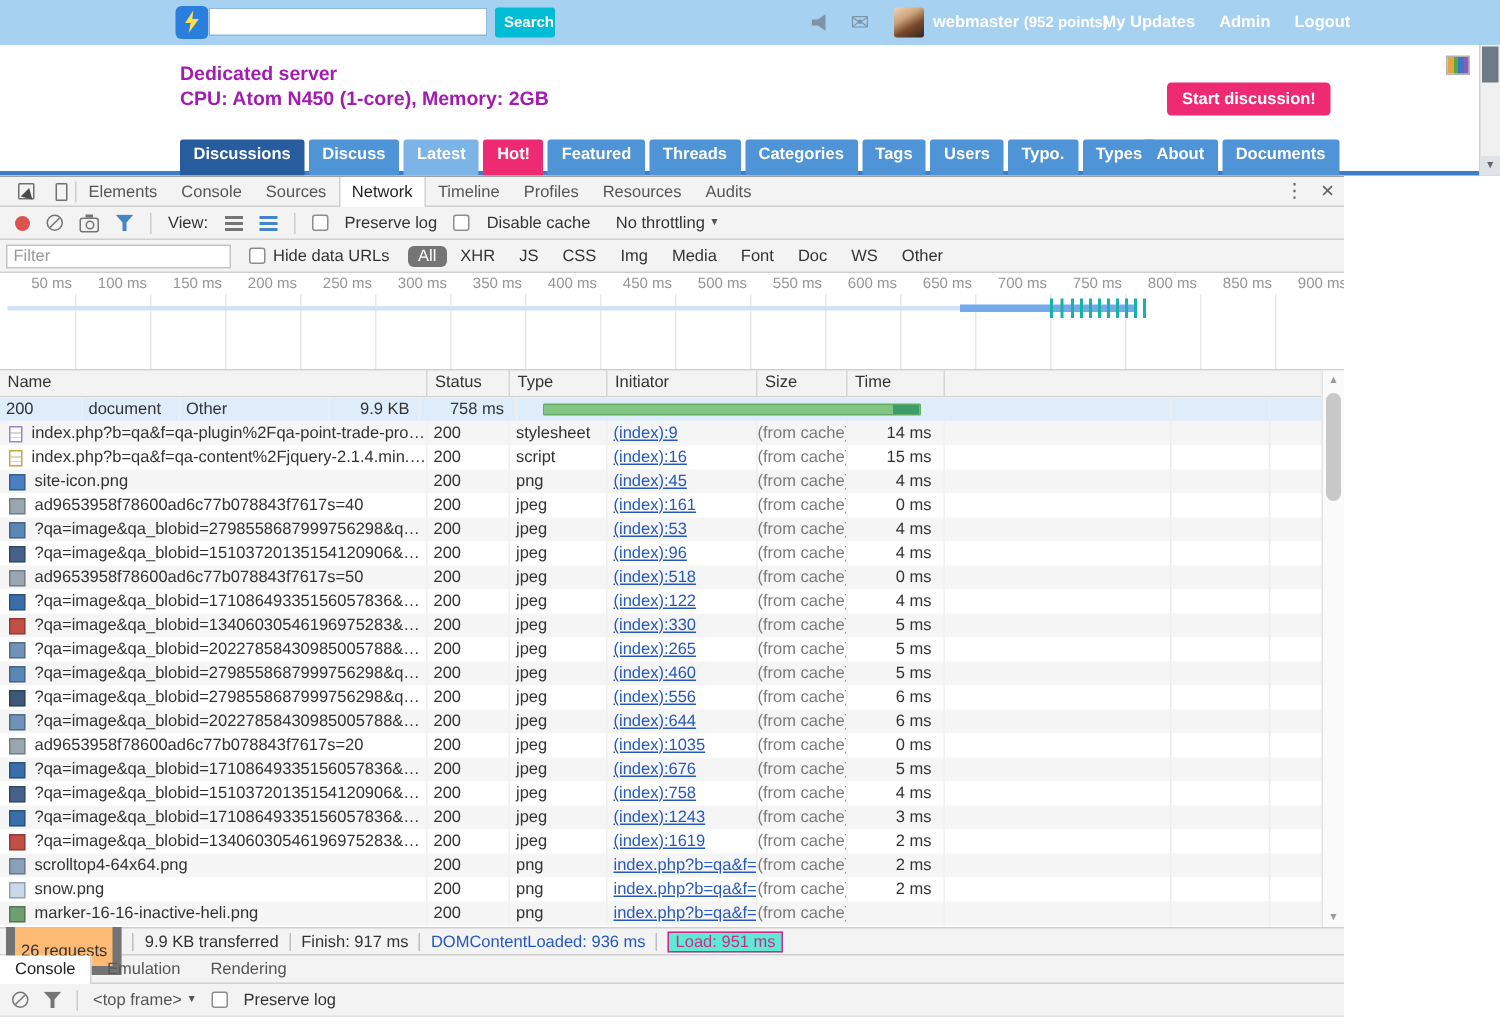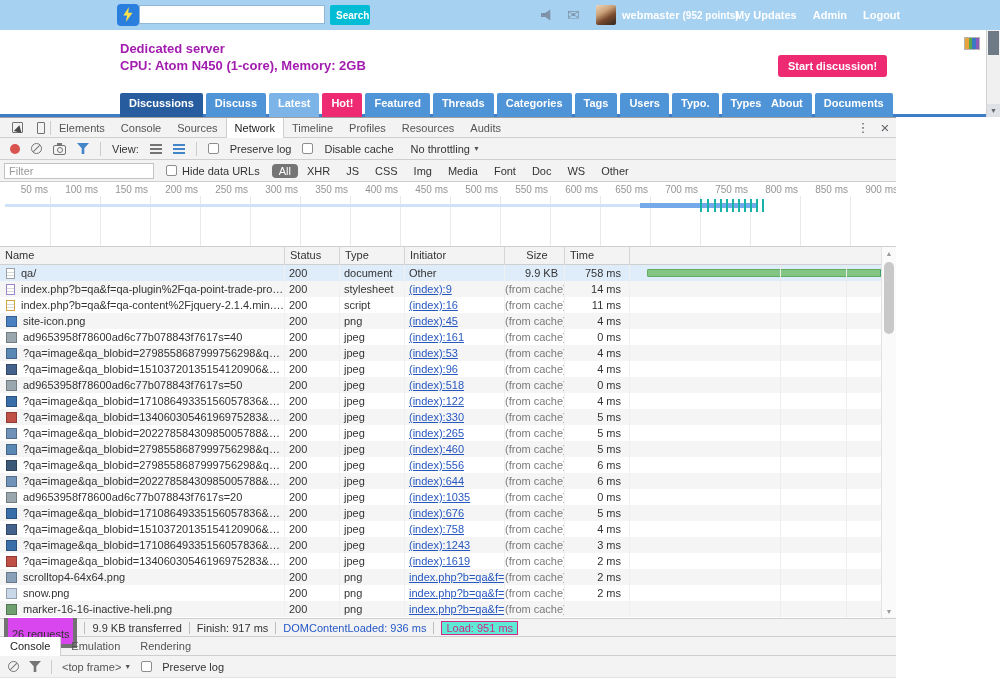--- a/index.html
+++ b/index.html
@@ -99,21 +99,21 @@
   .ov-light{position:absolute;top:22px;height:3px;background:#cfe2f7;}
   .ov-dark{position:absolute;top:21px;height:5px;background:#74a9ea;}
   .ov-tick{position:absolute;top:17px;width:2px;height:13px;background:#16b3a8;}
   .ov-dcl{position:absolute;top:14px;bottom:0;width:1px;background:#4285f4;}
   .ov-load{position:absolute;top:14px;bottom:0;width:1px;background:#d0342c;}
 
   .dt-thead{height:18px;background:#f3f3f3;border-bottom:1px solid #cfcfcf;display:flex;}
   .hc{height:18px;line-height:17px;padding-left:5px;border-right:1px solid #d6d6d6;overflow:hidden;
     white-space:nowrap;font-size:11px;color:#333;flex:none;}
   .w-name{width:285px;} .w-st{width:55px;} .w-ty{width:65px;} .w-ini{width:100px;}
-  .w-sz{width:60px;text-align:center;} .w-tm{width:65px;} .w-tl{width:355px;}
+  .w-sz{width:60px;} .w-tm{width:65px;} .w-tl{width:355px;}
   .hc.w-tl{position:relative;border-right:none;}
   .tl-title{font-size:10px;}
   .tl-lab{position:absolute;top:0;line-height:17px;font-size:10px;color:#555;text-align:right;}
 
   .dt-rows{position:relative;height:353px;background:#fff;overflow:hidden;}
   .dt-row{display:flex;height:16px;line-height:16px;background:#fff;cursor:pointer;}
   .dt-row.alt{background:#f5f5f5;}
   .dt-row.sel{background:#dfecfa;}
   .c{height:16px;line-height:16px;border-right:1px solid #f0f0f0;overflow:hidden;white-space:nowrap;flex:none;}
   .c.name{display:flex;align-items:center;gap:6px;padding-left:6px;}
@@ -140,21 +140,21 @@
   .ovl-l.loadc{background:#e06a5f;}
 
   .dt-scrollbar{position:absolute;right:0;top:129px;width:15px;height:371px;background:#fafafa;
     border-left:1px solid #e3e3e3;z-index:5;}
   .sb-btn{position:absolute;left:0;right:0;height:13px;color:#9b9b9b;text-align:center;font-size:7px;line-height:13px;}
   .sb-btn.up{top:0;} .sb-btn.down{bottom:0;}
   .sb-thumb{position:absolute;left:2px;right:2px;top:15px;height:72px;background:#c8c8c8;border-radius:6px;}
 
   .dt-status{height:18px;background:#f3f3f3;border-top:1px solid #cfcfcf;display:flex;align-items:center;
     padding-left:4px;gap:7px;font-size:11px;}
-  .req-box{border:4px solid #737373;background:#d946ef;height:14px;line-height:13px;padding:16px 4px;}
+  .req-box{border:6px solid #737373;background:#fdba74;height:14px;line-height:13px;padding:16px 4px;}
   .ssep{width:1px;height:12px;background:#bdbdbd;flex:none;}
   .dclclr{color:#2457c5;}
   .loadbox{color:#cf2a88;border:1px solid #cf2a88;background:#5eead4;height:14px;line-height:13px;padding:0 4px;text-align:right;}
 
   .drawer-tabs{height:20px;background:#f3f3f3;border-top:1px solid #cfcfcf;border-bottom:1px solid #cfcfcf;
     display:flex;align-items:stretch;}
   .dtab{padding:0 10px;line-height:19px;color:#555;cursor:pointer;}
   .dtab.active{background:#fff;border-right:1px solid #cfcfcf;color:#222;margin-bottom:-1px;}
   .drawer-toolbar{height:22px;background:#f3f3f3;border-bottom:1px solid #e2e2e2;display:flex;align-items:center;
     padding-left:8px;gap:10px;}
@@ -341,24 +341,20 @@
     <div class="hc w-name">Name</div>
     <div class="hc w-st">Status</div>
     <div class="hc w-ty">Type</div>
     <div class="hc w-ini">Initiator</div>
     <div class="hc w-sz">Size</div>
     <div class="hc w-tm">Time</div>
   </div>
 
   <div class="dt-rows" id="rows">
       <div class="dt-row sel">
-        <div class="c name w-name">
-          <span class="fic document"></span>
-          <span class="txt">qa/</span>
-        </div>
         <div class="c st w-st">200</div>
         <div class="c ty w-ty">document</div>
         <div class="c ini w-ini"><span>Other</span></div>
         <div class="c sz w-sz">9.9 KB</div>
         <div class="c tm w-tm">758 ms</div>
         <div class="c tl w-tl">
           <div class="bar" style="left: 17px; width: 252px;"></div>
         </div>
       </div>
       <div class="dt-row alt">
@@ -377,21 +373,21 @@
       </div>
       <div class="dt-row">
         <div class="c name w-name">
           <span class="fic script"></span>
           <span class="txt">index.php?b=qa&amp;f=qa-content%2Fjquery-2.1.4.min.js%2Cqa-cont...</span>
         </div>
         <div class="c st w-st">200</div>
         <div class="c ty w-ty">script</div>
         <div class="c ini w-ini"><span class="lnk">(index):16</span></div>
         <div class="c sz w-sz gray">(from cache)</div>
-        <div class="c tm w-tm">11 ms</div>
+        <div class="c tm w-tm">15 ms</div>
         <div class="c tl w-tl">
           <div class="tick" style="left: 266px;"></div>
         </div>
       </div>
       <div class="dt-row alt">
         <div class="c name w-name">
           <span class="fic image" style="background: rgb(74, 127, 192);"></span>
           <span class="txt">site-icon.png</span>
         </div>
         <div class="c st w-st">200</div>

